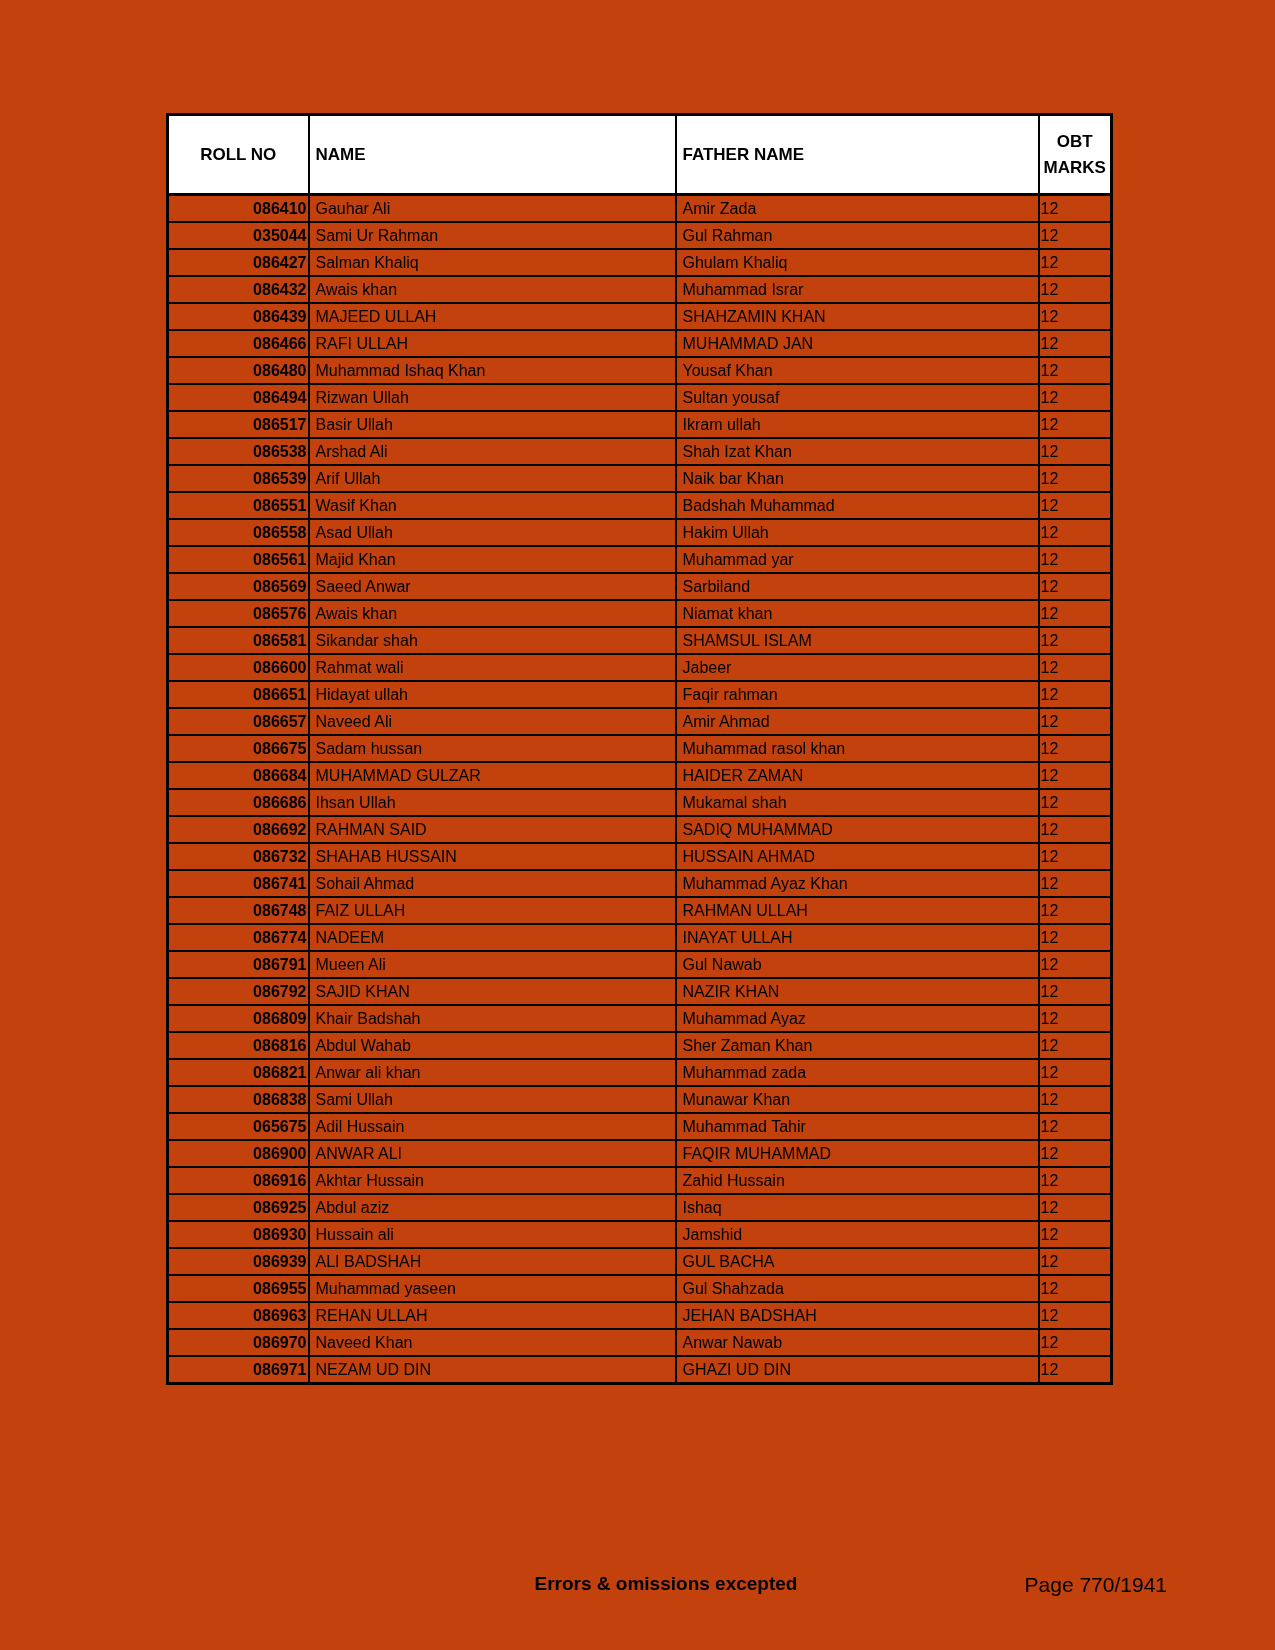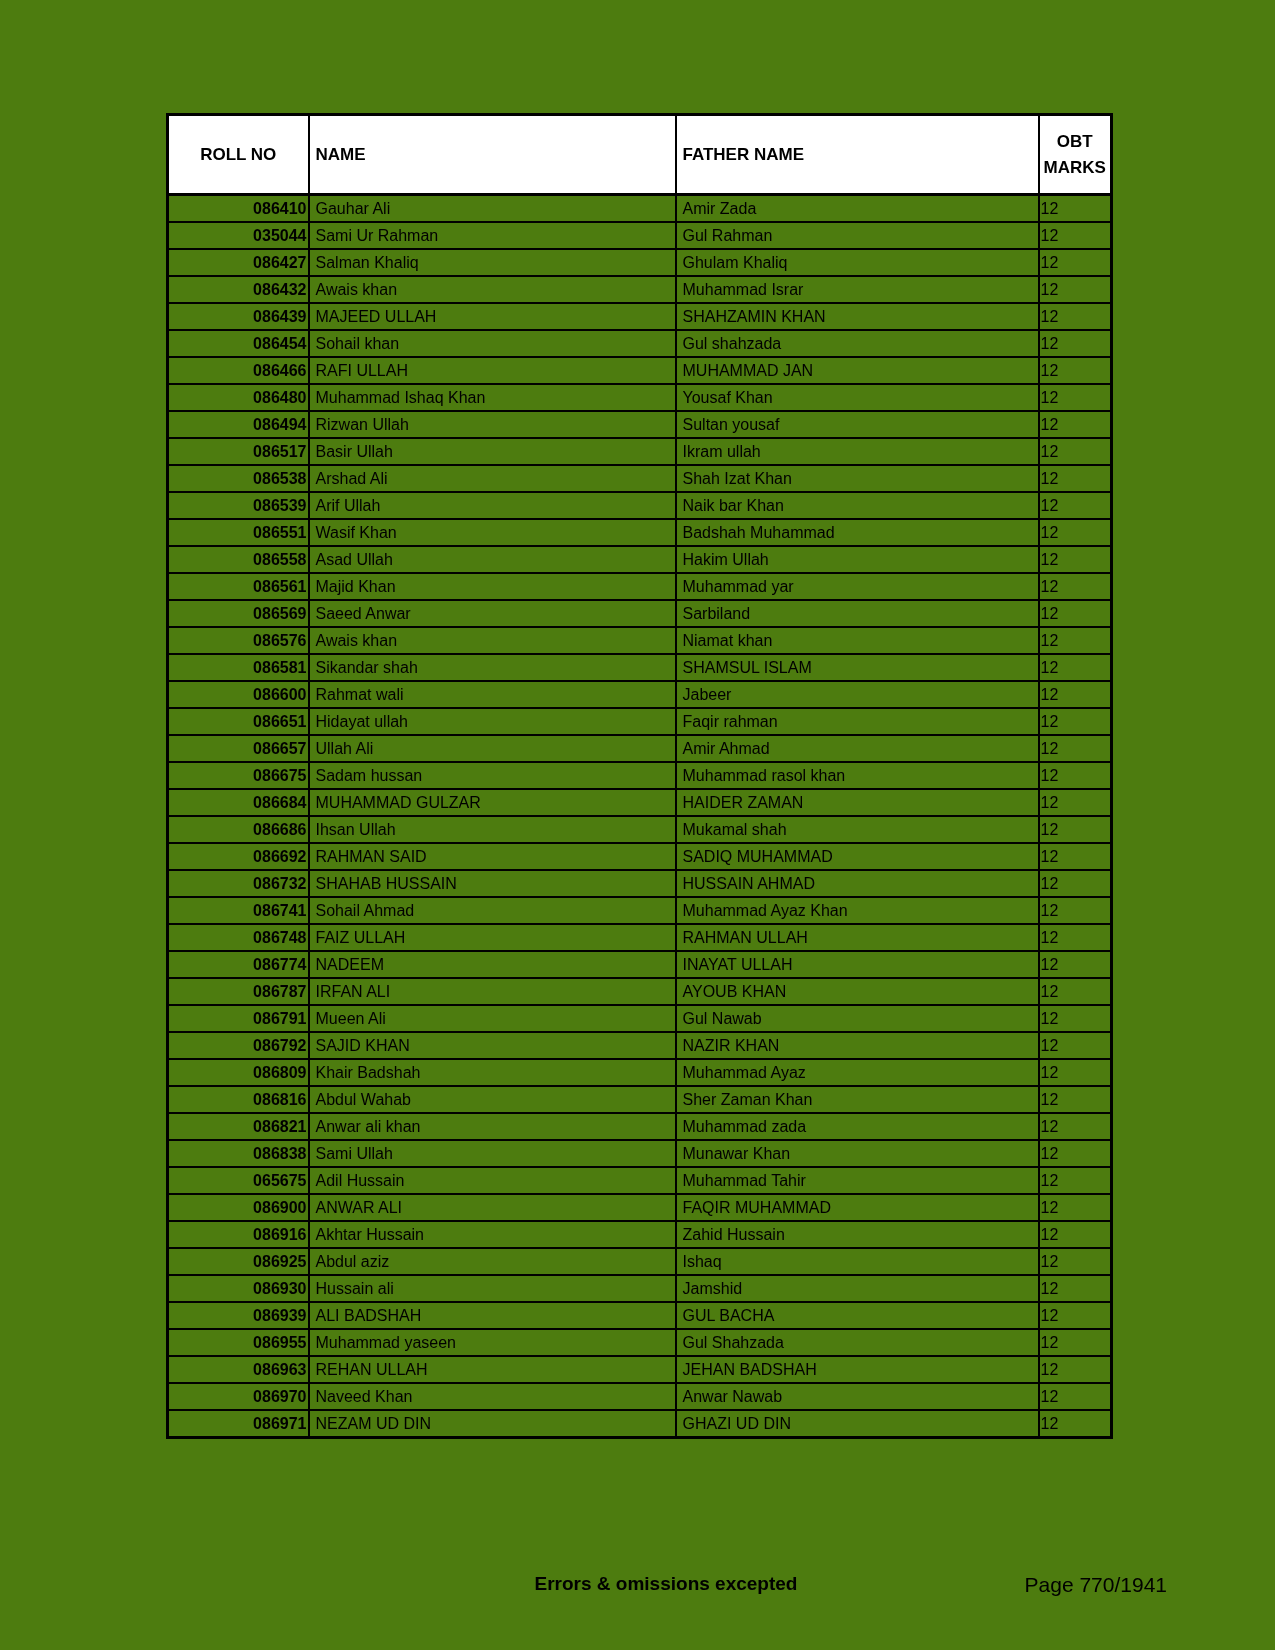--- a/index.html
+++ b/index.html
@@ -3,21 +3,21 @@
 <meta charset="utf-8">
 <style>
   html, body { margin: 0; padding: 0; }
   body {
     width: 1275px; height: 1650px;
     background: #ffffff;
     position: relative;
     font-family: "Liberation Sans", sans-serif;
     color: #000;
   }
-  .sheet { position: absolute; inset: 0; background: #4d7c0f; overflow: hidden; }
+  .sheet { position: absolute; inset: 0; background: #c2410c; overflow: hidden; }
 
   table.results {
     position: absolute;
     left: 166px; top: 113px;
     width: 944px;
     border-collapse: collapse;
     table-layout: fixed;
     border: 3px solid #000;
   }
   .results th, .results td {
@@ -107,26 +107,20 @@
       <td class="c-father">Muhammad Israr</td>
       <td class="c-marks">12</td>
     </tr>
         <tr>
       <td class="c-roll">086439</td>
       <td class="c-name">MAJEED ULLAH</td>
       <td class="c-father">SHAHZAMIN KHAN</td>
       <td class="c-marks">12</td>
     </tr>
         <tr>
-      <td class="c-roll">086454</td>
-      <td class="c-name">Sohail khan</td>
-      <td class="c-father">Gul shahzada</td>
-      <td class="c-marks">12</td>
-    </tr>
-        <tr>
       <td class="c-roll">086466</td>
       <td class="c-name">RAFI ULLAH</td>
       <td class="c-father">MUHAMMAD JAN</td>
       <td class="c-marks">12</td>
     </tr>
         <tr>
       <td class="c-roll">086480</td>
       <td class="c-name">Muhammad Ishaq Khan</td>
       <td class="c-father">Yousaf Khan</td>
       <td class="c-marks">12</td>
@@ -198,21 +192,21 @@
       <td class="c-marks">12</td>
     </tr>
         <tr>
       <td class="c-roll">086651</td>
       <td class="c-name">Hidayat ullah</td>
       <td class="c-father">Faqir rahman</td>
       <td class="c-marks">12</td>
     </tr>
         <tr>
       <td class="c-roll">086657</td>
-      <td class="c-name">Ullah Ali</td>
+      <td class="c-name">Naveed Ali</td>
       <td class="c-father">Amir Ahmad</td>
       <td class="c-marks">12</td>
     </tr>
         <tr>
       <td class="c-roll">086675</td>
       <td class="c-name">Sadam hussan</td>
       <td class="c-father">Muhammad rasol khan</td>
       <td class="c-marks">12</td>
     </tr>
         <tr>
@@ -251,26 +245,20 @@
       <td class="c-father">RAHMAN ULLAH</td>
       <td class="c-marks">12</td>
     </tr>
         <tr>
       <td class="c-roll">086774</td>
       <td class="c-name">NADEEM</td>
       <td class="c-father">INAYAT ULLAH</td>
       <td class="c-marks">12</td>
     </tr>
         <tr>
-      <td class="c-roll">086787</td>
-      <td class="c-name">IRFAN ALI</td>
-      <td class="c-father">AYOUB KHAN</td>
-      <td class="c-marks">12</td>
-    </tr>
-        <tr>
       <td class="c-roll">086791</td>
       <td class="c-name">Mueen Ali</td>
       <td class="c-father">Gul Nawab</td>
       <td class="c-marks">12</td>
     </tr>
         <tr>
       <td class="c-roll">086792</td>
       <td class="c-name">SAJID KHAN</td>
       <td class="c-father">NAZIR KHAN</td>
       <td class="c-marks">12</td>

